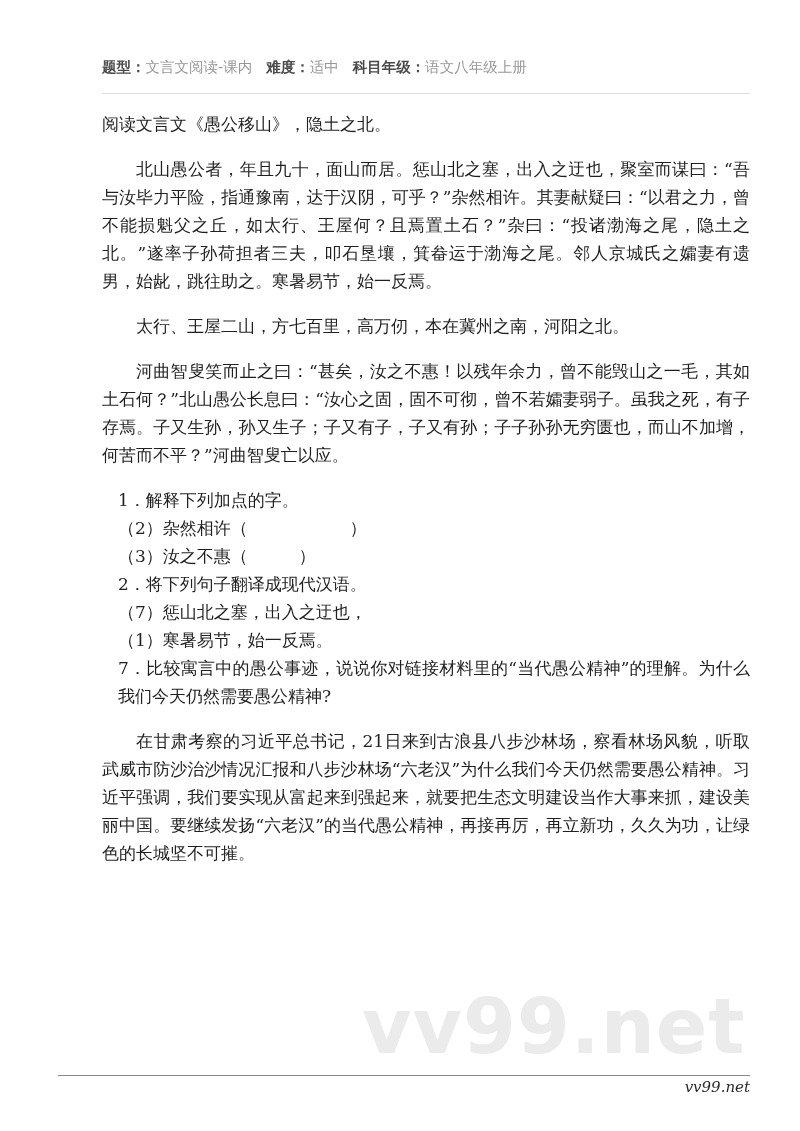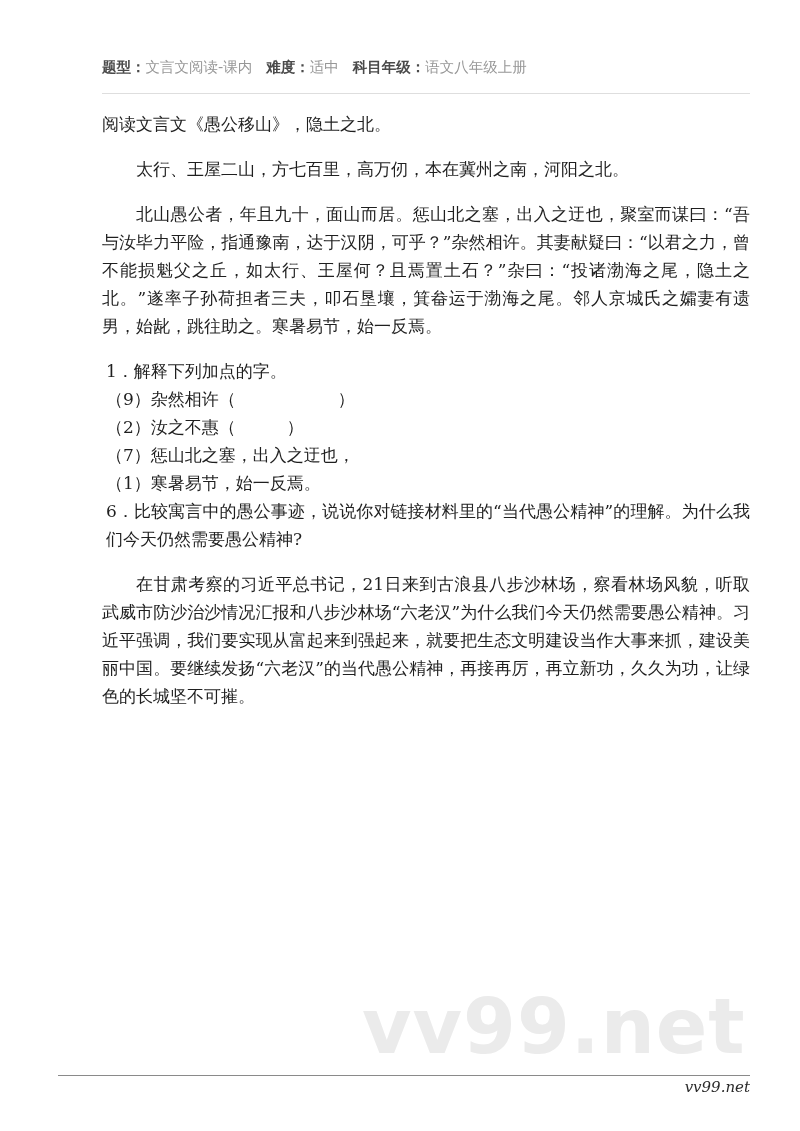--- a/index.html
+++ b/index.html
@@ -33,21 +33,21 @@
   .content {
     padding: 16px 58px 0 58px;
     font-size: 17px;
     line-height: 28px;
     text-align: justify;
     text-justify: inter-ideograph;
   }
   .content p { margin: 0 0 17px 0; }
   .content p.indent { text-indent: 2em; }
   .content .qblock p { margin: 0; }
-  .content .qblock { margin: 0 0 17px 4px; }
+  .content .qblock { margin: 0 0 17px 16px; }
 
   
   .watermark {
     position: absolute;
     left: 362px; top: 982px;
     font-family: "DejaVu Sans", "Liberation Sans", sans-serif;
     font-weight: bold;
     font-size: 76px;
     color: #ebebeb;
     letter-spacing: 1px;
@@ -75,30 +75,32 @@
 
   <div class="meta">
     <span class="label">题型：</span><span class="value">文言文阅读-课内</span><span class="label">难度：</span><span class="value">适中</span><span class="label">科目年级：</span><span class="value">语文八年级上册</span>
   </div>
 
   <hr class="rule">
 
   <div class="content">
     <p>阅读文言文《愚公移山》，隐土之北。</p>
 
+    <p class="indent">北山愚公者，年且九十，面山而居。惩山北之塞，出入之迂也，聚室而谋曰：“吾与汝毕力平险，指通豫南，达于汉阴，可乎？”杂然相许。其妻献疑曰：“以君之力，曾不能损魁父之丘，如太行、王屋何？且焉置土石？”杂曰：“投诸渤海之尾，隐土之北。”遂率子孙荷担者三夫，叩石垦壤，箕畚运于渤海之尾。邻人京城氏之孀妻有遗男，始龀，跳往助之。寒暑易节，始一反焉。</p>
     <p class="indent">太行、王屋二山，方七百里，高万仞，本在冀州之南，河阳之北。</p>
-    <p class="indent">北山愚公者，年且九十，面山而居。惩山北之塞，出入之迂也，聚室而谋曰：“吾与汝毕力平险，指通豫南，达于汉阴，可乎？”杂然相许。其妻献疑曰：“以君之力，曾不能损魁父之丘，如太行、王屋何？且焉置土石？”杂曰：“投诸渤海之尾，隐土之北。”遂率子孙荷担者三夫，叩石垦壤，箕畚运于渤海之尾。邻人京城氏之孀妻有遗男，始龀，跳往助之。寒暑易节，始一反焉。</p>
+    <p class="indent">河曲智叟笑而止之曰：“甚矣，汝之不惠！以残年余力，曾不能毁山之一毛，其如土石何？”北山愚公长息曰：“汝心之固，固不可彻，曾不若孀妻弱子。虽我之死，有子存焉。子又生孙，孙又生子；子又有子，子又有孙；子子孙孙无穷匮也，而山不加增，何苦而不平？”河曲智叟亡以应。</p>
 
     <div class="qblock">
       <p>1．解释下列加点的字。</p>
-      <p>（9）杂然相许（　　　　　　）</p>
-      <p>（2）汝之不惠（　　　）</p>
+      <p>（2）杂然相许（　　　　　　）</p>
+      <p>（3）汝之不惠（　　　）</p>
+      <p>2．将下列句子翻译成现代汉语。</p>
       <p>（7）惩山北之塞，出入之迂也，</p>
       <p>（1）寒暑易节，始一反焉。</p>
-      <p>6．比较寓言中的愚公事迹，说说你对链接材料里的“当代愚公精神”的理解。为什么我们今天仍然需要愚公精神?</p>
+      <p>7．比较寓言中的愚公事迹，说说你对链接材料里的“当代愚公精神”的理解。为什么我们今天仍然需要愚公精神?</p>
     </div>
 
     <p class="indent">在甘肃考察的习近平总书记，21日来到古浪县八步沙林场，察看林场风貌，听取武威市防沙治沙情况汇报和八步沙林场“六老汉”为什么我们今天仍然需要愚公精神。习近平强调，我们要实现从富起来到强起来，就要把生态文明建设当作大事来抓，建设美丽中国。要继续发扬“六老汉”的当代愚公精神，再接再厉，再立新功，久久为功，让绿色的长城坚不可摧。</p>
   </div>
 
   <div class="watermark">vv99.net</div>
 
   <div class="footer">
     <span>vv99.net</span>
   </div>

